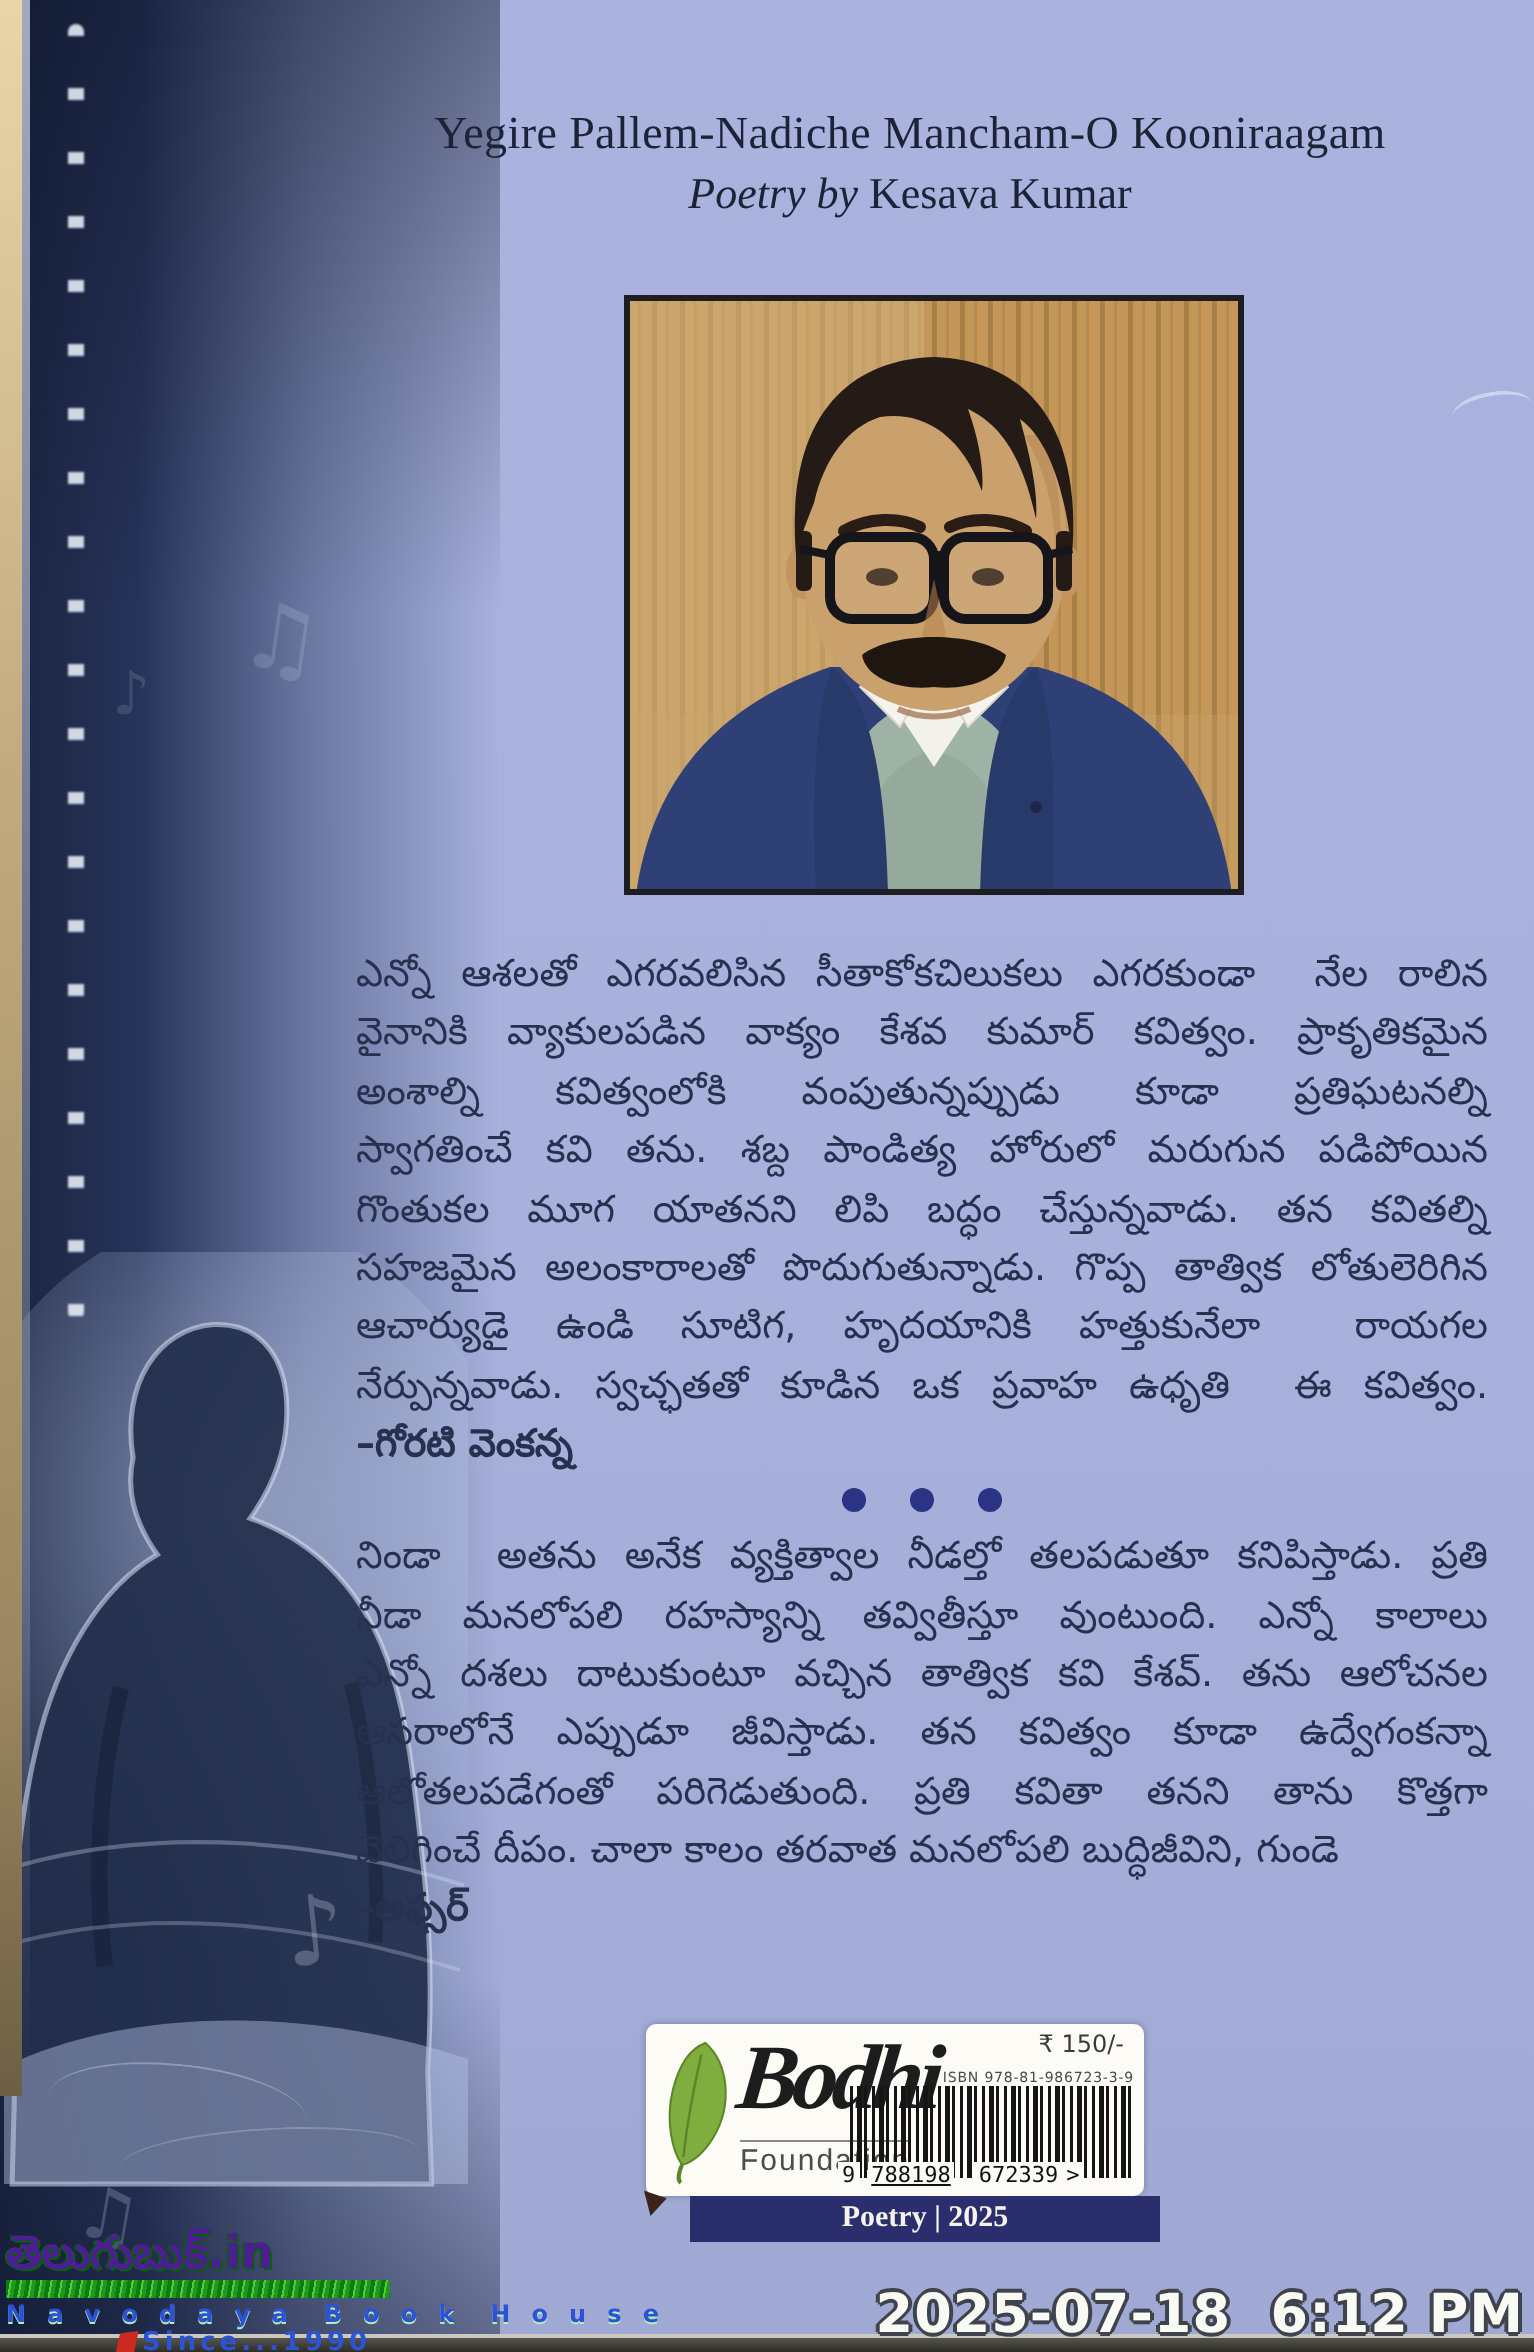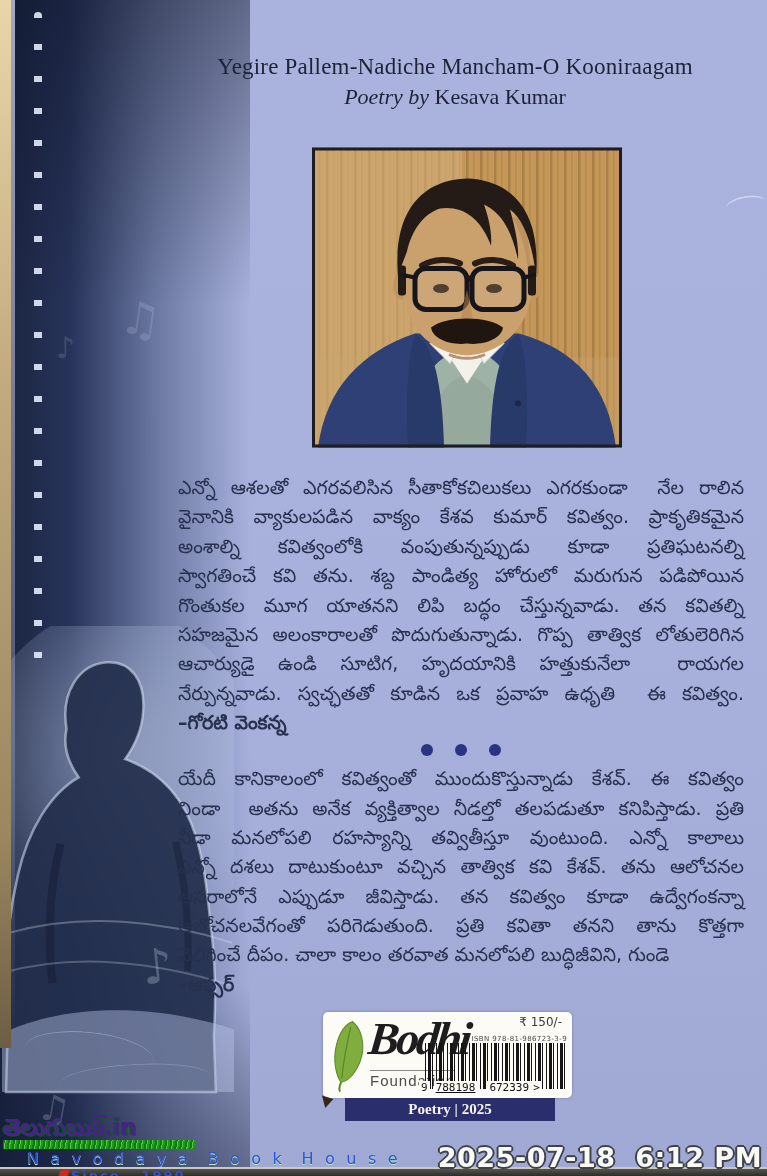--- a/index.html
+++ b/index.html
@@ -70,31 +70,31 @@
     repeating-linear-gradient(90deg,#151515 0 1.5px,transparent 1.5px 3.5px,#151515 3.5px 6px,
     transparent 6px 7px,#151515 7px 8.5px,transparent 8.5px 11px);}
   #bardigits{position:absolute;left:96px;top:68px;width:154px;height:14px;display:flex;
     align-items:center;font-family:"DejaVu Sans Mono",monospace;font-size:11px;color:#111;}
   #bardigits span{background:#fcfbf5;padding:0 2px;}
   #bd-left{margin-right:4px;}
   #bd-g1{margin-right:10px;text-decoration:underline;}
   #speck{position:absolute;left:-3px;bottom:-10px;width:0;height:0;
     border-left:7px solid transparent;border-right:5px solid transparent;
     border-top:11px solid #39231a;transform:rotate(18deg);}
-  #pubbar{left:345px;top:1098px;width:210px;height:23px;background:#2b2e6d;z-index:6;
+  #pubbar{left:345px;top:1098px;width:235px;height:23px;background:#2b2e6d;z-index:6;
     color:#f5f3ea;font-family:"Liberation Serif",serif;font-weight:bold;font-size:15px;
     text-align:center;line-height:23px;}
   
   #watermark{left:3px;top:1116px;z-index:8;line-height:1;}
   #wm-site{font-size:23px;font-weight:bold;color:#4c1d95;
     text-shadow:1px 1px 0 #0b5e0b,-1px 0 0 #0b5e0b;}
   #wm-grass{width:192px;height:9px;margin-top:1px;
     background:repeating-linear-gradient(100deg,#0e7a12 0 2px,#55c93a 2px 3px,#1d9a1d 3px 5px);}
-  #wm-store{margin-top:2px;font-size:16px;font-weight:normal;color:#2b53d6;letter-spacing:3.2px;
-    text-shadow:0 1px 0 #b8ecb8;white-space:pre;margin-left:24px;}
+  #wm-store{margin-top:2px;font-size:12px;font-weight:bold;color:#2b53d6;letter-spacing:3.2px;
+    text-shadow:0 1px 0 #b8ecb8;white-space:pre;}
   #wm-since{margin-top:2px;margin-left:56px;font-size:13px;font-weight:bold;color:#2b53d6;
     letter-spacing:2px;display:flex;align-items:center;gap:3px;}
   #wm-tick{display:inline-block;width:9px;height:11px;background:#cc2a1e;
     transform:skewX(-20deg) rotate(-8deg);border-radius:1px;}
   
   #timestamp{right:5px;top:1142px;z-index:9;font-size:27px;font-weight:bold;color:#fafaf4;
     letter-spacing:.5px;white-space:pre;
     text-shadow:-2px 0 0 #3e434c,2px 0 0 #3e434c,0 -2px 0 #3e434c,0 2px 0 #3e434c,
     -1px -1px 0 #3e434c,1px 1px 0 #3e434c,-1px 1px 0 #3e434c,1px -1px 0 #3e434c;}
   #bottom-strip{left:0;bottom:0;width:767px;height:9px;z-index:7;
@@ -214,26 +214,25 @@
       <div class="tline">ఆచార్యుడై ఉండి సూటిగ, హృదయానికి హత్తుకునేలా  రాయగల</div>
       <div class="tline">నేర్పున్నవాడు. స్వచ్ఛతతో కూడిన ఒక ప్రవాహ ఉధృతి  ఈ కవిత్వం.</div>
     </div>
   <div class="attr">–గోరటి వెంకన్న</div>
   <div class="seps">
     <span class="dot"></span>
     <span class="dot"></span>
     <span class="dot"></span>
   </div>
   <div id="blurb2">
-      <div class="tline">యేదీ కానికాలంలో కవిత్వంతో ముందుకొస్తున్నాడు కేశవ్. ఈ కవిత్వం</div>
       <div class="tline">నిండా  అతను అనేక వ్యక్తిత్వాల నీడల్తో తలపడుతూ కనిపిస్తాడు. ప్రతి</div>
       <div class="tline">నీడా మనలోపలి రహస్యాన్ని తవ్వితీస్తూ వుంటుంది. ఎన్నో కాలాలు</div>
       <div class="tline">ఎన్నో దశలు దాటుకుంటూ వచ్చిన తాత్విక కవి కేశవ్. తను ఆలోచనల</div>
       <div class="tline">ఆసరాలోనే ఎప్పుడూ జీవిస్తాడు. తన కవిత్వం కూడా ఉద్వేగంకన్నా</div>
-      <div class="tline">ఆలోచనలవేగంతో పరిగెడుతుంది. ప్రతి కవితా తనని తాను కొత్తగా</div>
+      <div class="tline">ఆలోతలపడేగంతో పరిగెడుతుంది. ప్రతి కవితా తనని తాను కొత్తగా</div>
       <div class="tline">వెలిగించే దీపం. చాలా కాలం తరవాత మనలోపలి బుద్ధిజీవిని, గుండె</div>
     </div>
   <div class="attr">–అఫ్సర్</div>
 </div>
 
 <div class="abs" id="pubbox">
   <svg id="leaf" width="42" height="74" viewBox="0 0 42 74">
     <g transform="rotate(10 21 35)">
       <path d="M21,2 C34,10 40,30 33,48 C30,56 25,62 20,64 C14,58 8,44 9,28 C10,14 14,6 21,2 Z" fill="#7fae3f" stroke="#5b8527" stroke-width="1"></path>
       <path d="M20,8 C19,26 19,44 20,60" stroke="#5b8527" stroke-width="1.2" fill="none"></path>

